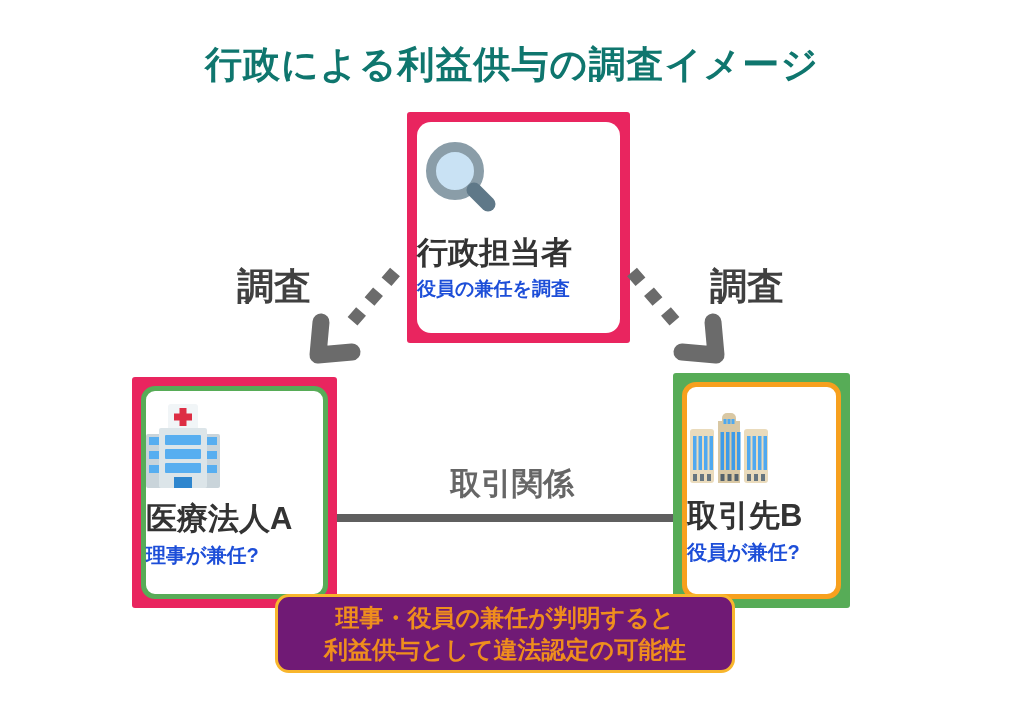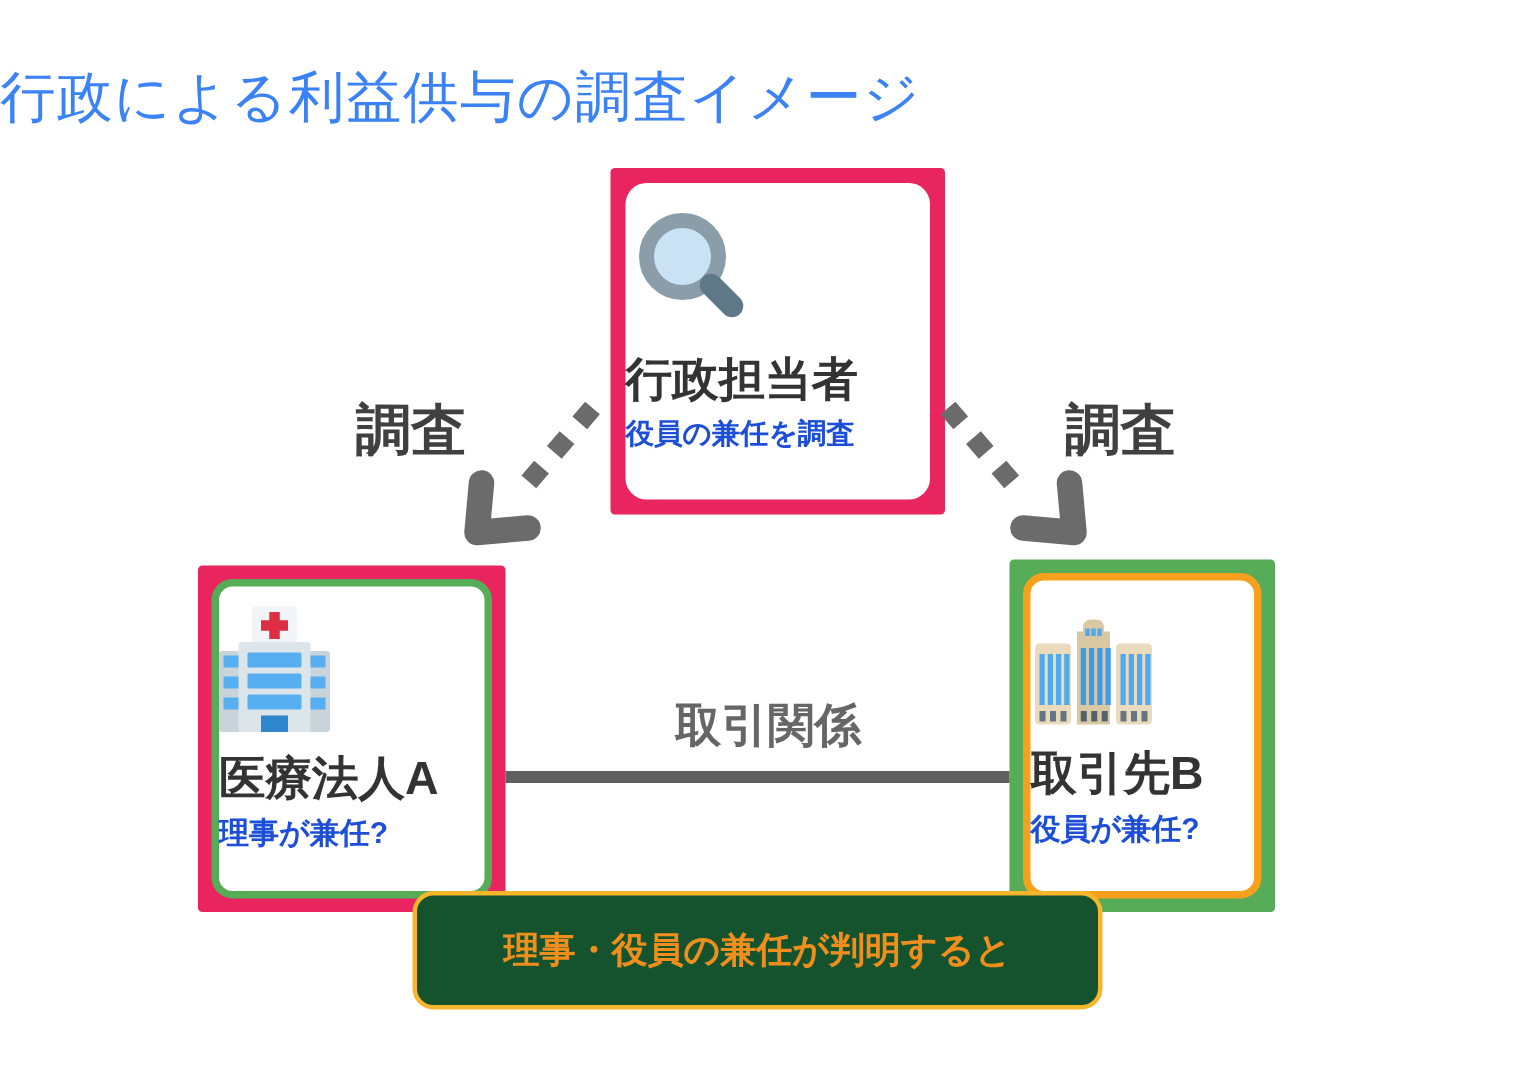--- a/index.html
+++ b/index.html
@@ -2,22 +2,22 @@
 <html><head>
 <meta charset="utf-8">
 <style>
   * { margin:0; padding:0; box-sizing:border-box; }
   body { background:#fff; }
   .canvas {
     position:relative; width:1024px; height:724px; background:#ffffff;
     font-family:"Liberation Sans","DejaVu Sans",sans-serif; overflow:hidden;
   }
   .title {
-    position:absolute; top:40px; left:0; width:100%; 
-    font-size:37px; font-weight:normal; color:#3b82f6; letter-spacing:1px;
+    position:absolute; top:40px; left:0; width:100%; text-align:center;
+    font-size:37px; font-weight:bold; color:#0f766e; letter-spacing:1px;
   }
   
   .ebox { position:absolute; border-radius:3px; }
   .ebox-center { left:407px; top:112px; width:223px; height:231px; background:#E9255F; padding:10px; }
   .ebox-left   { left:132px; top:377px; width:205px; height:231px; background:#E9255F; padding:9px; }
   .ebox-right  { left:673px; top:373px; width:177px; height:235px; background:#57AC57; padding:9px; }
   .ebox-inner {
     width:100%; height:100%; background:#fff; border-radius:14px;
     display:flex; flex-direction:column; align-items:flex-start;
   }
@@ -44,21 +44,21 @@
   .arrow-right { left:620px; top:258px; }
   
   .rel-label {
     position:absolute; left:337px; top:463px; width:336px; text-align:center;
     font-size:31px; font-weight:bold; color:#666666;padding-left:14px;
   }
   .rel-line { position:absolute; left:337px; top:514px; width:336px; height:8px; background:#5f5f5f; }
   
   .note {
     position:absolute; left:275px; top:594px; width:460px; height:79px; z-index:5;
-    background:#14532d; border:3px solid #F8B62D; border-radius:14px;
+    background:#701a75; border:3px solid #F8B62D; border-radius:14px;
     display:flex; flex-direction:column; justify-content:center; align-items:center;
   }
   .note-line { font-size:24px; font-weight:bold; color:#EF8E1D; line-height:32px; white-space:nowrap; }
 </style>
 </head>
 <body>
 
 <div class="canvas">
 
   <div class="title">行政による利益供与の調査イメージ</div>
@@ -152,15 +152,16 @@
       <div class="ebox-label">取引先B</div>
       <div class="ebox-sublabel">役員が兼任?</div>
     </div>
   </div>
 
   <div class="rel-label">取引関係</div>
   <div class="rel-line"></div>
 
   <div class="note">
     <div class="note-line">理事・役員の兼任が判明すると</div>
+    <div class="note-line">利益供与として違法認定の可能性</div>
   </div>
 
 </div>
 
 </body></html>

